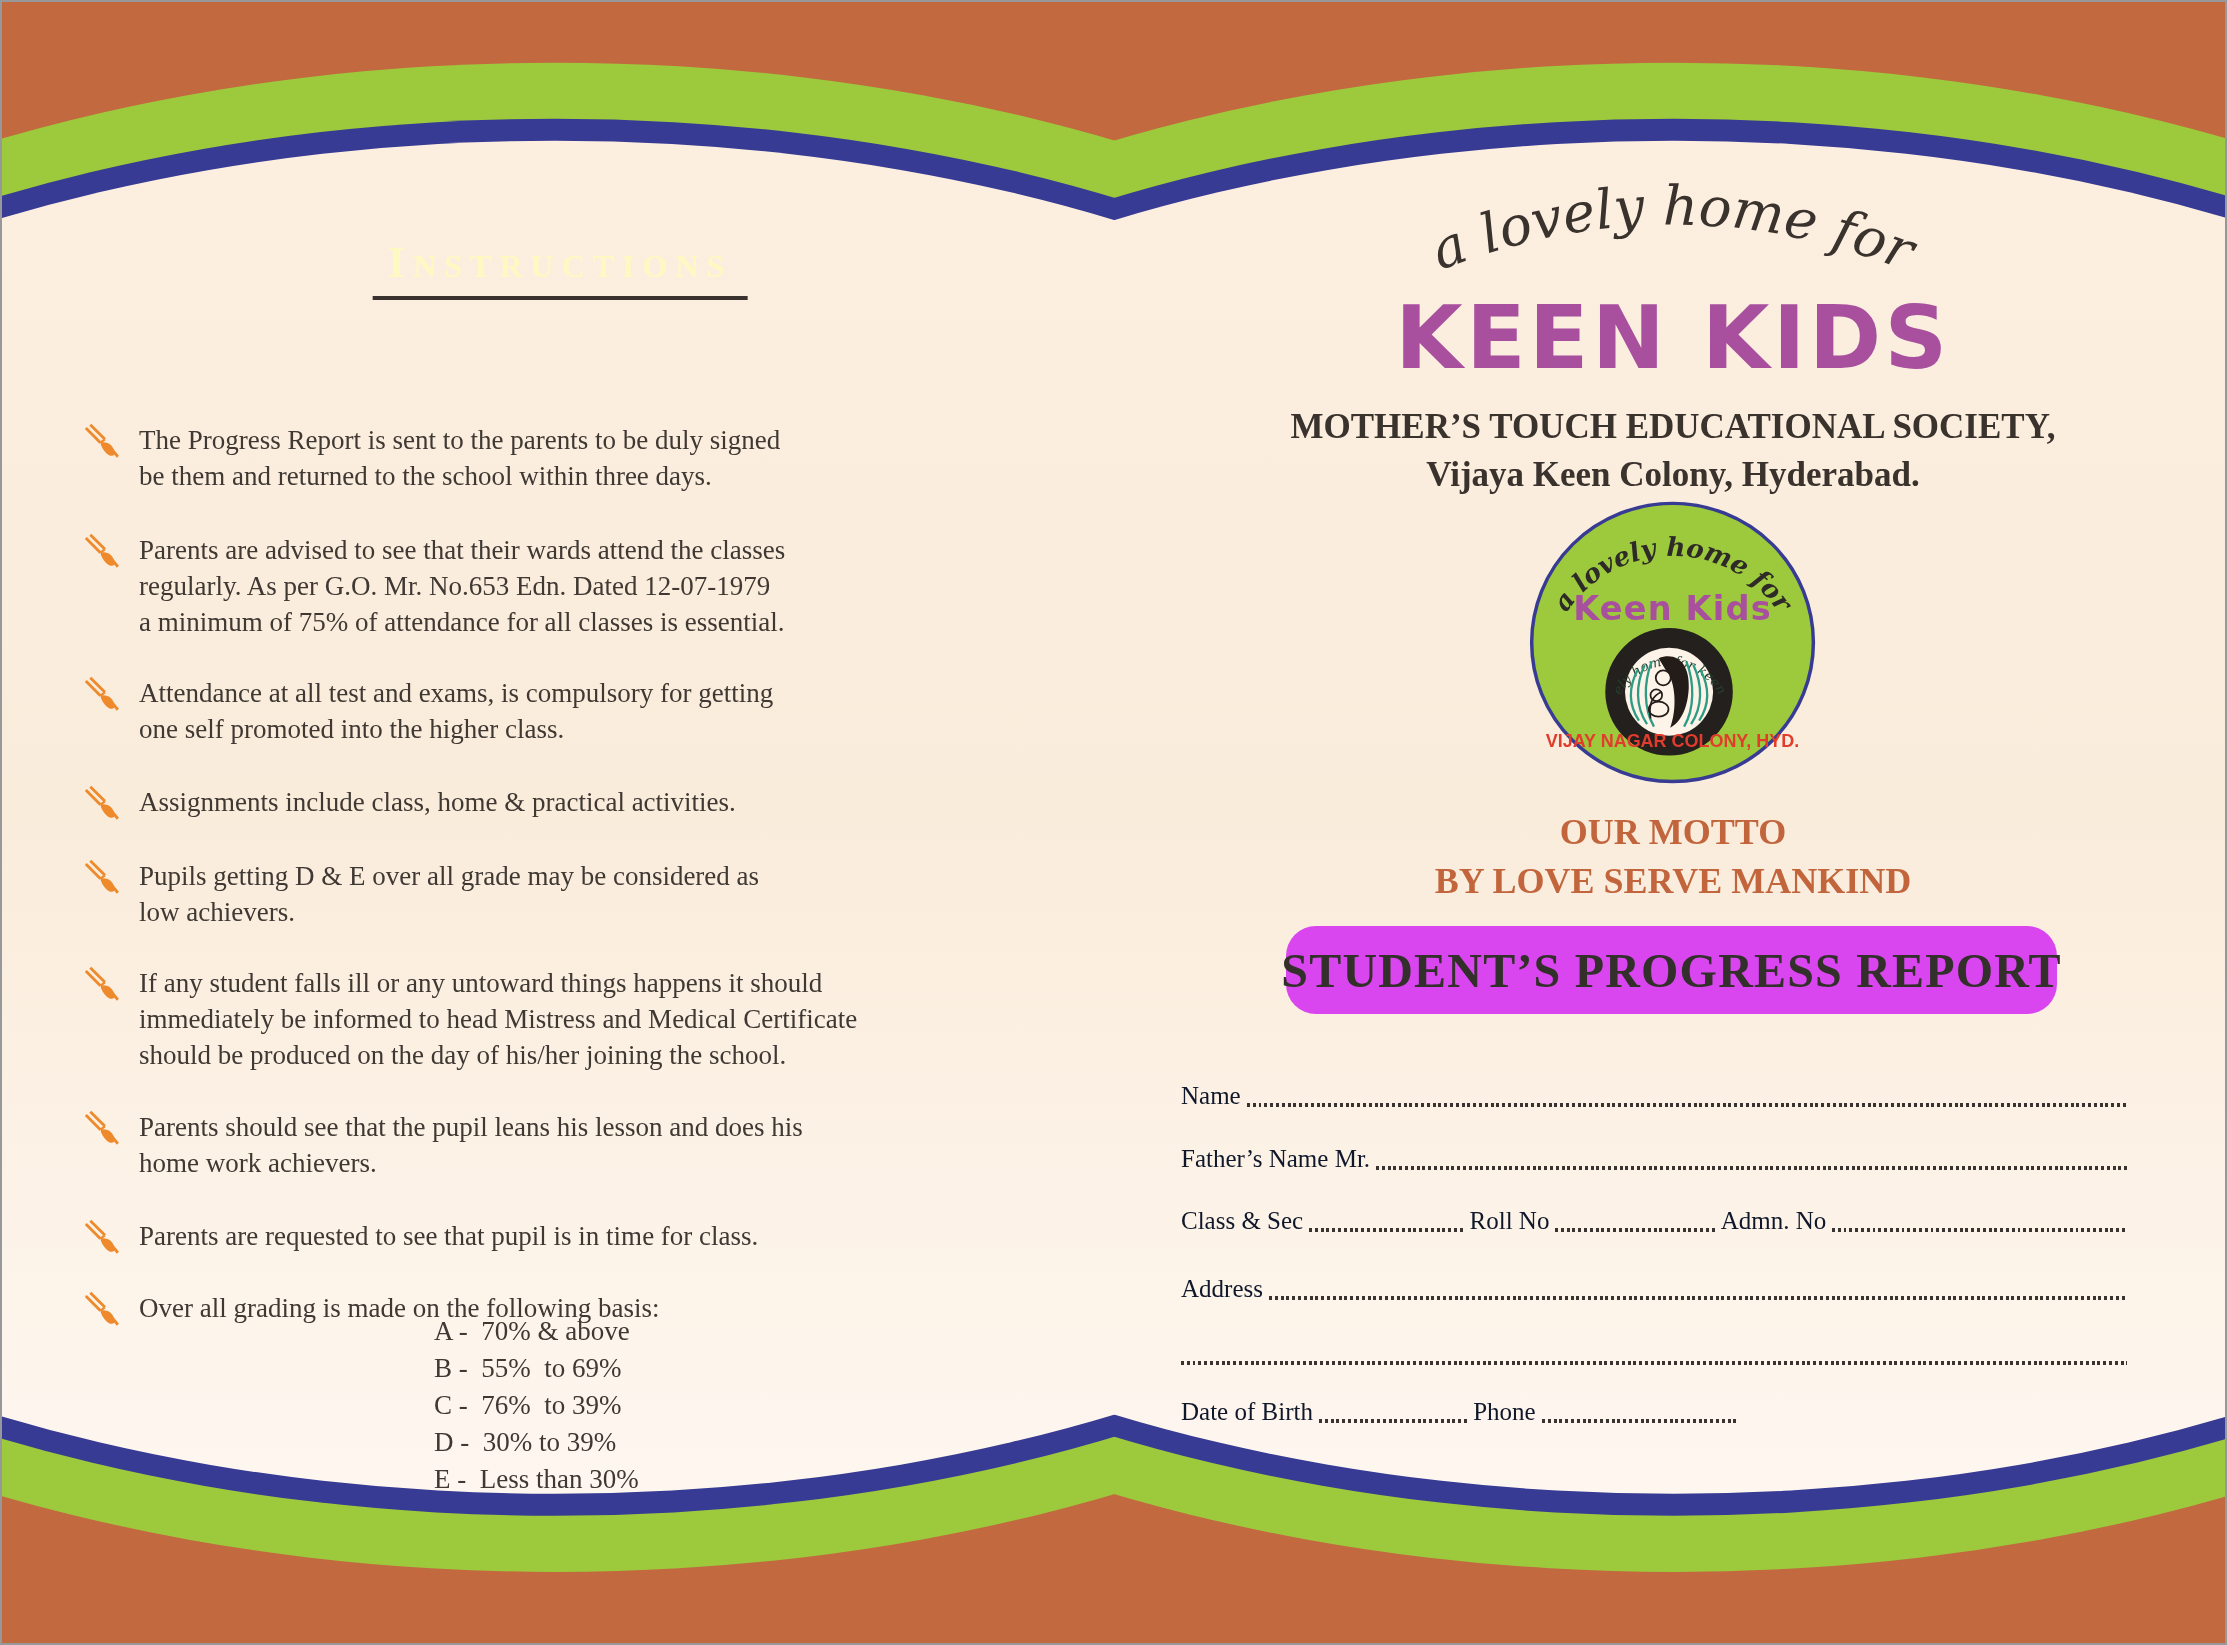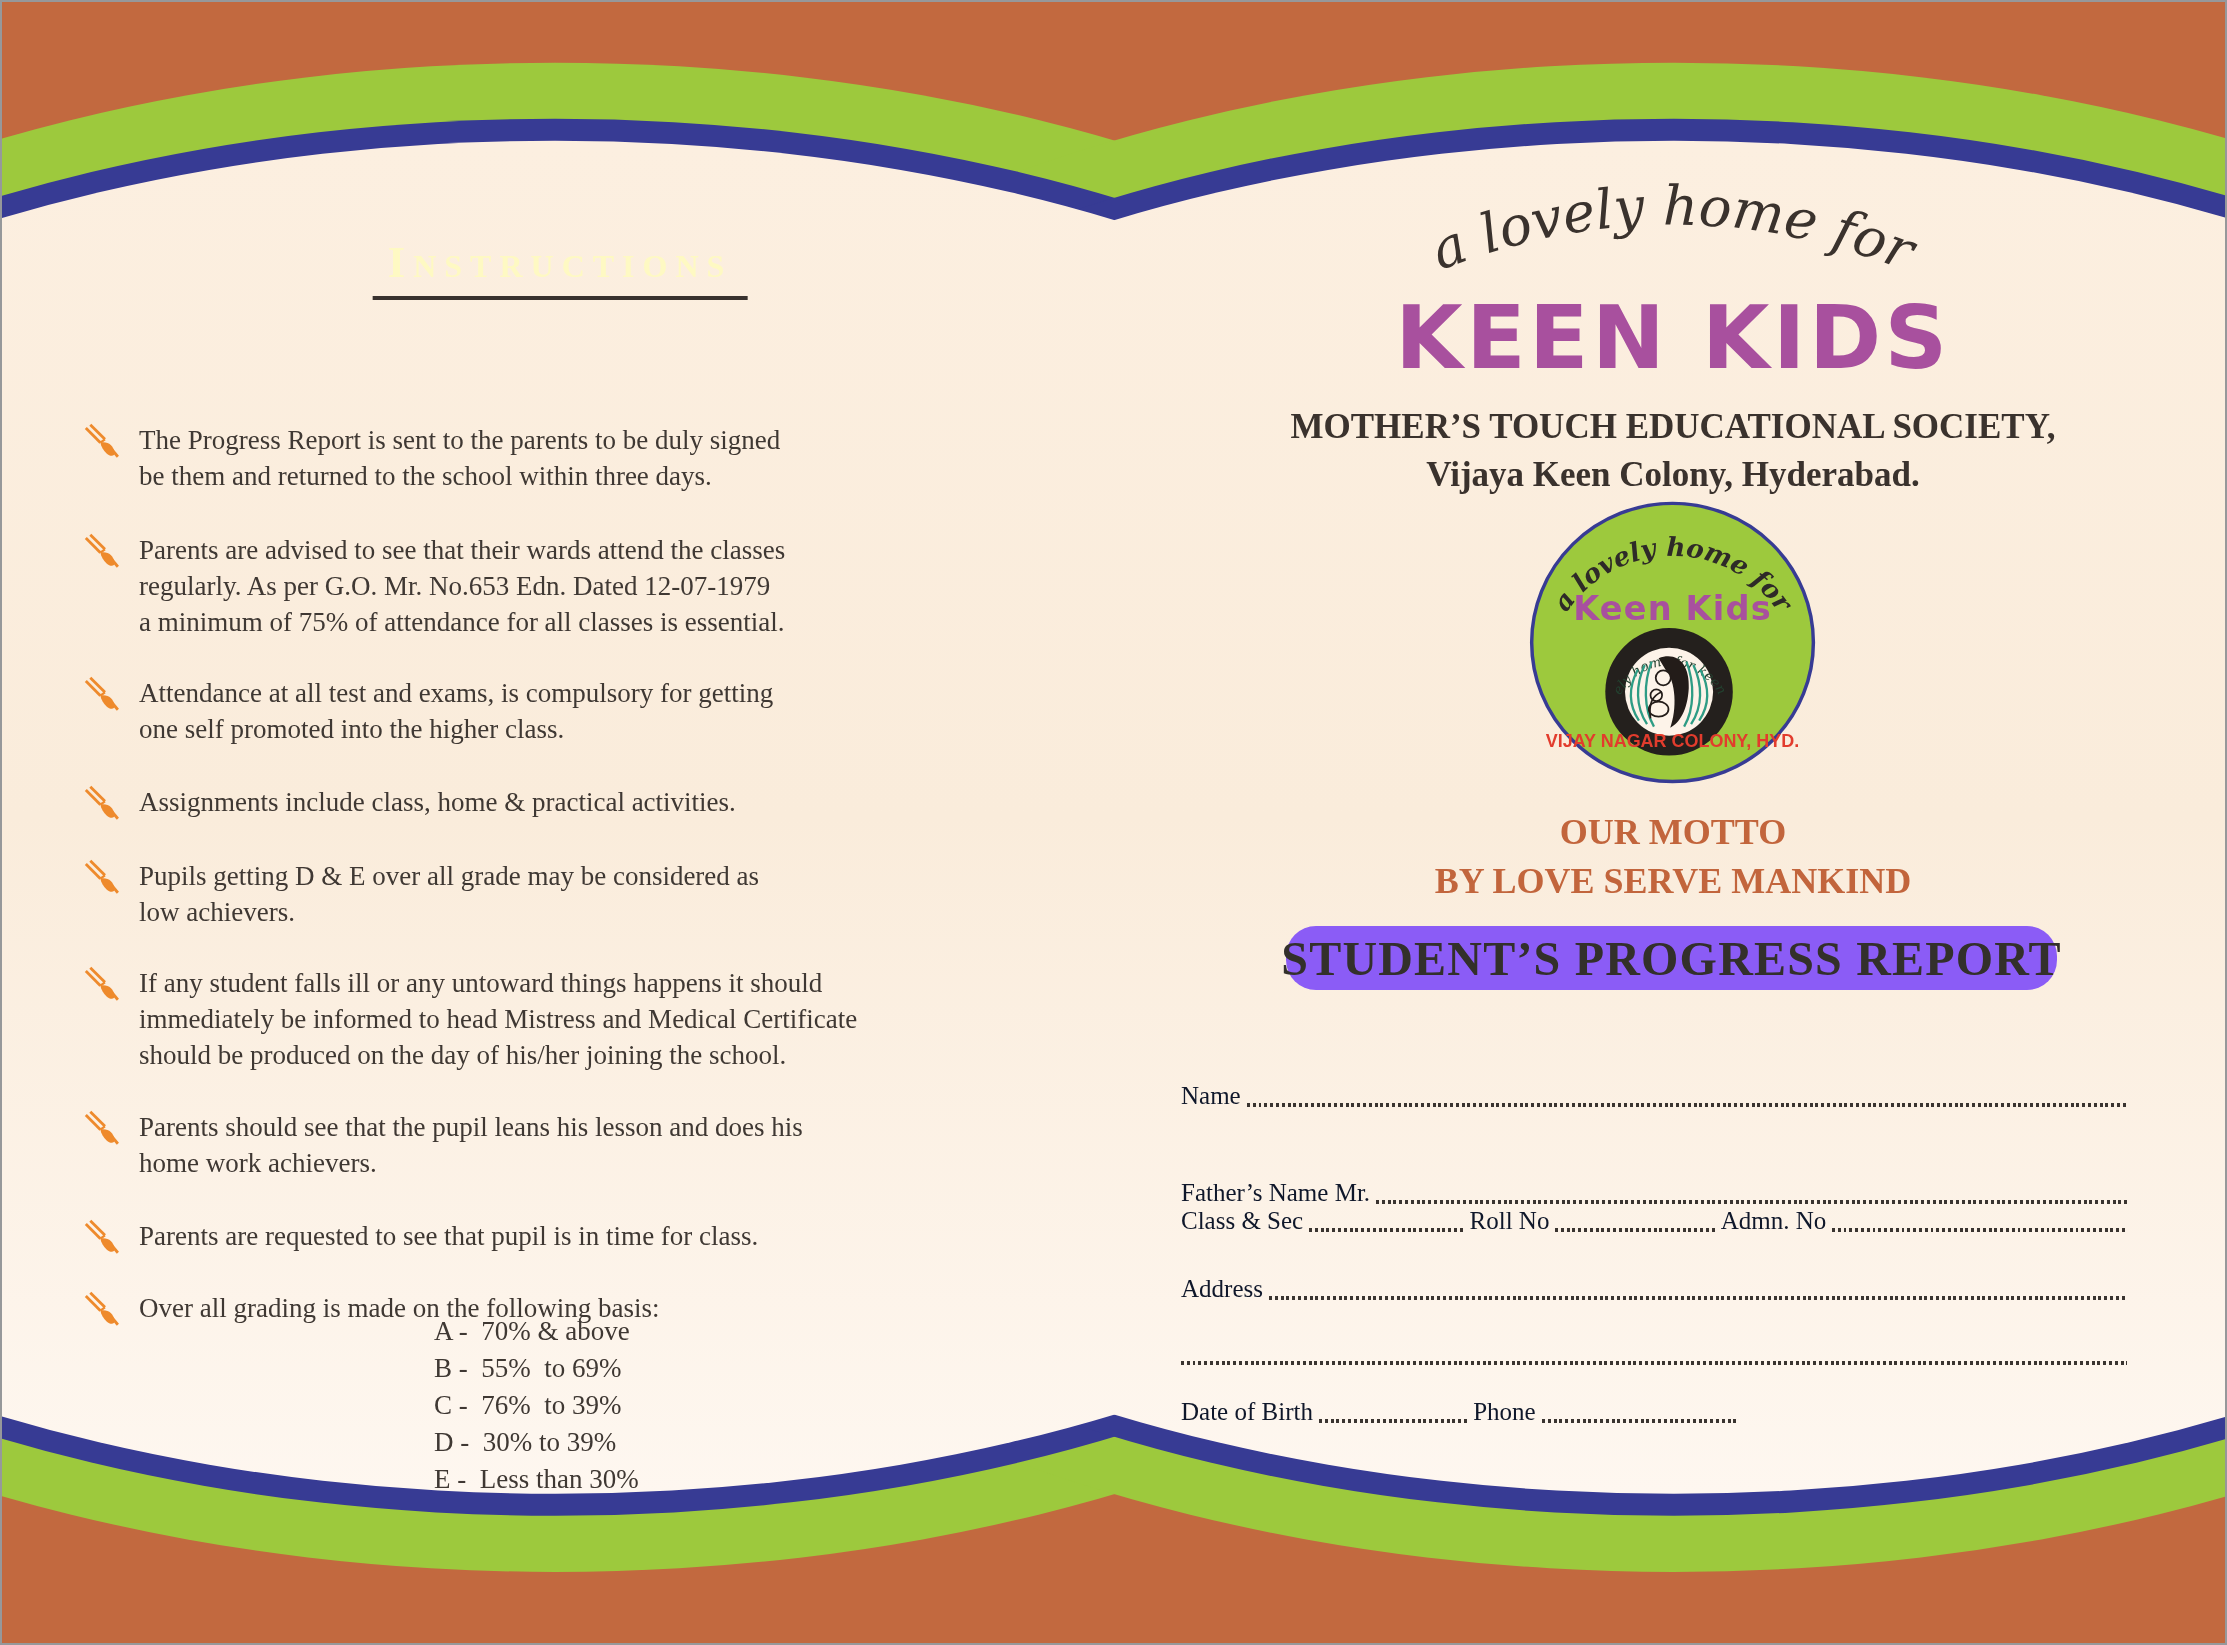--- a/index.html
+++ b/index.html
@@ -54,22 +54,22 @@
   }
   .motto-h{
     position:absolute;left:1671px;top:809px;transform:translateX(-50%);
     font-size:36px;font-weight:bold;color:#c2653c;white-space:nowrap;
   }
   .motto{
     position:absolute;left:1671px;top:858px;transform:translateX(-50%);
     font-size:36px;font-weight:bold;color:#c2653c;white-space:nowrap;
   }
   .banner{
-    position:absolute;left:1284px;top:924px;width:771px;height:64px;
-    background:#8b5cf6;border-radius:30px;
+    position:absolute;left:1284px;top:924px;width:771px;height:88px;
+    background:#d946ef;border-radius:30px;
     display:flex;align-items:center;justify-content:center;
   }
   .banner span{
     font-size:48px;font-weight:bold;color:#33302b;letter-spacing:1.2px;white-space:nowrap;
   }
 
   
   .form-row{
     position:absolute;left:1179px;right:100px;height:42px;
     display:flex;align-items:flex-end;font-size:25px;color:#0f172a;
@@ -303,21 +303,21 @@
 
     <div class="banner" style="left:170px;">
       <span>STUDENT’S PROGRESS REPORT</span>
     </div>
 
     <div class="form-row" style="left:65px;right:100px;top:1070px;">
       <span class="lbl">Name</span>
       <span class="dots"></span>
     </div>
 
-    <div class="form-row" style="left:65px;right:100px;top:1167px;align-items:flex-end;">
+    <div class="form-row" style="left:65px;right:100px;top:1133px;align-items:flex-end;">
       <span class="lbl">Father’s Name Mr.</span>
       <span class="dots"></span>
     </div>
 
     <div class="form-row" style="left:65px;right:100px;top:1195px;">
       <span class="lbl">Class &amp; Sec</span>
       <span class="dots fix270"></span>
       <span class="lbl">Roll No</span>
       <span class="dots fix280"></span>
       <span class="lbl">Admn. No</span>

